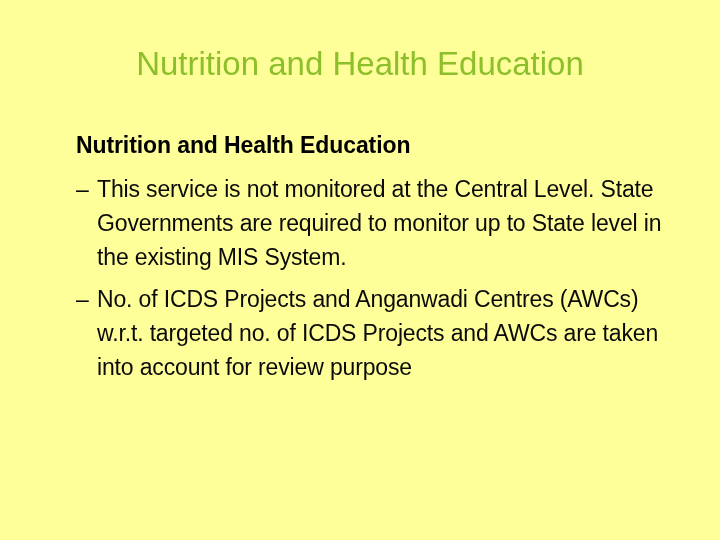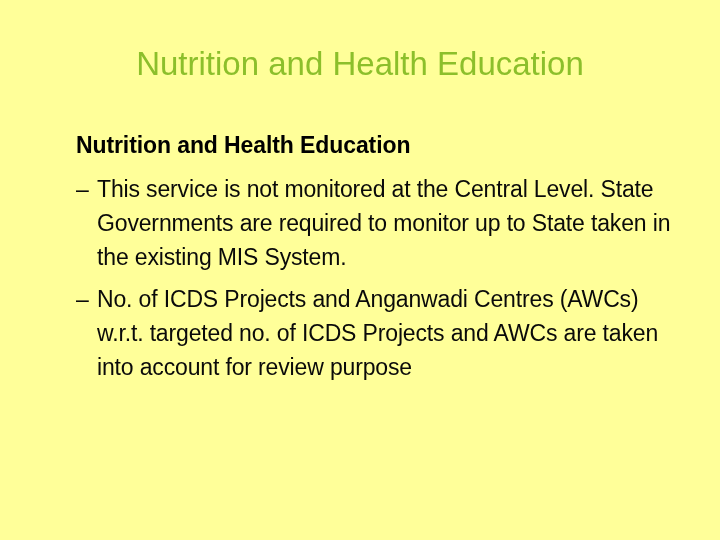--- a/index.html
+++ b/index.html
@@ -85,21 +85,21 @@
   <div class="slide-title">Nutrition and Health Education</div>
 
   <div class="body-block">
 
     <div class="body-heading">Nutrition and Health Education</div>
 
     <ul class="bullet-list">
 
       <li class="bullet-item">
         <span class="bullet-marker">–</span>
-        <span class="bullet-text">This service is not monitored at the Central Level. State Governments are required to monitor up to State taken in the existing MIS System.</span>
+        <span class="bullet-text">This service is not monitored at the Central Level. State Governments are required to monitor up to State level in the existing MIS System.</span>
       </li>
 
       <li class="bullet-item">
         <span class="bullet-marker">–</span>
         <span class="bullet-text"> No. of ICDS Projects and Anganwadi Centres (AWCs) w.r.t. targeted no. of ICDS Projects and AWCs are taken into account for review purpose</span>
       </li>
 
     </ul>
   </div>
 </div>

